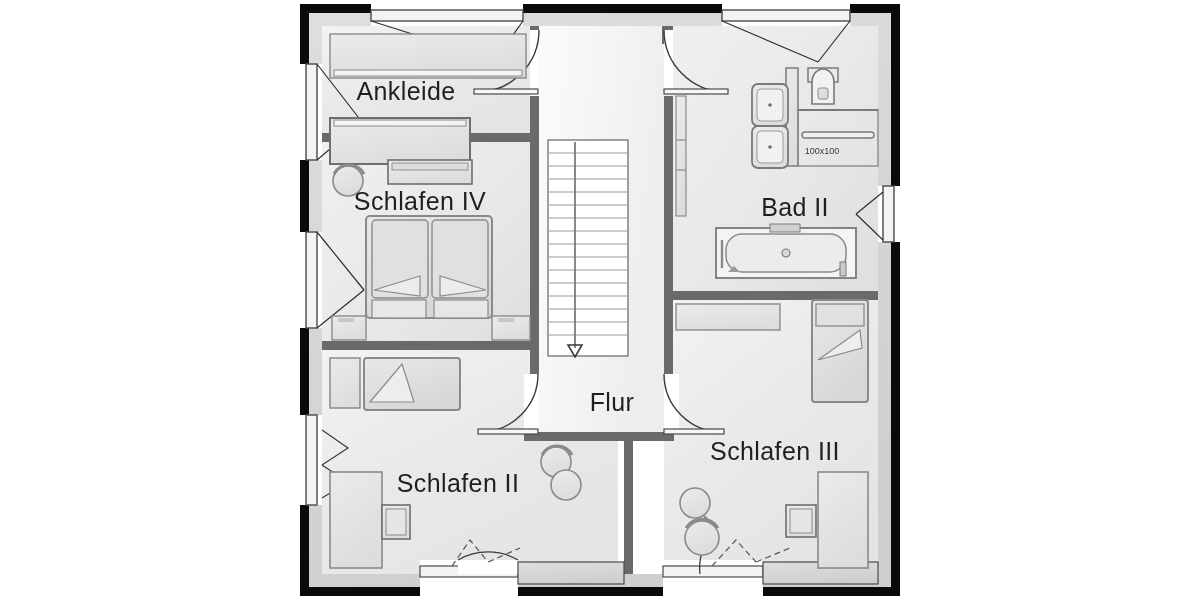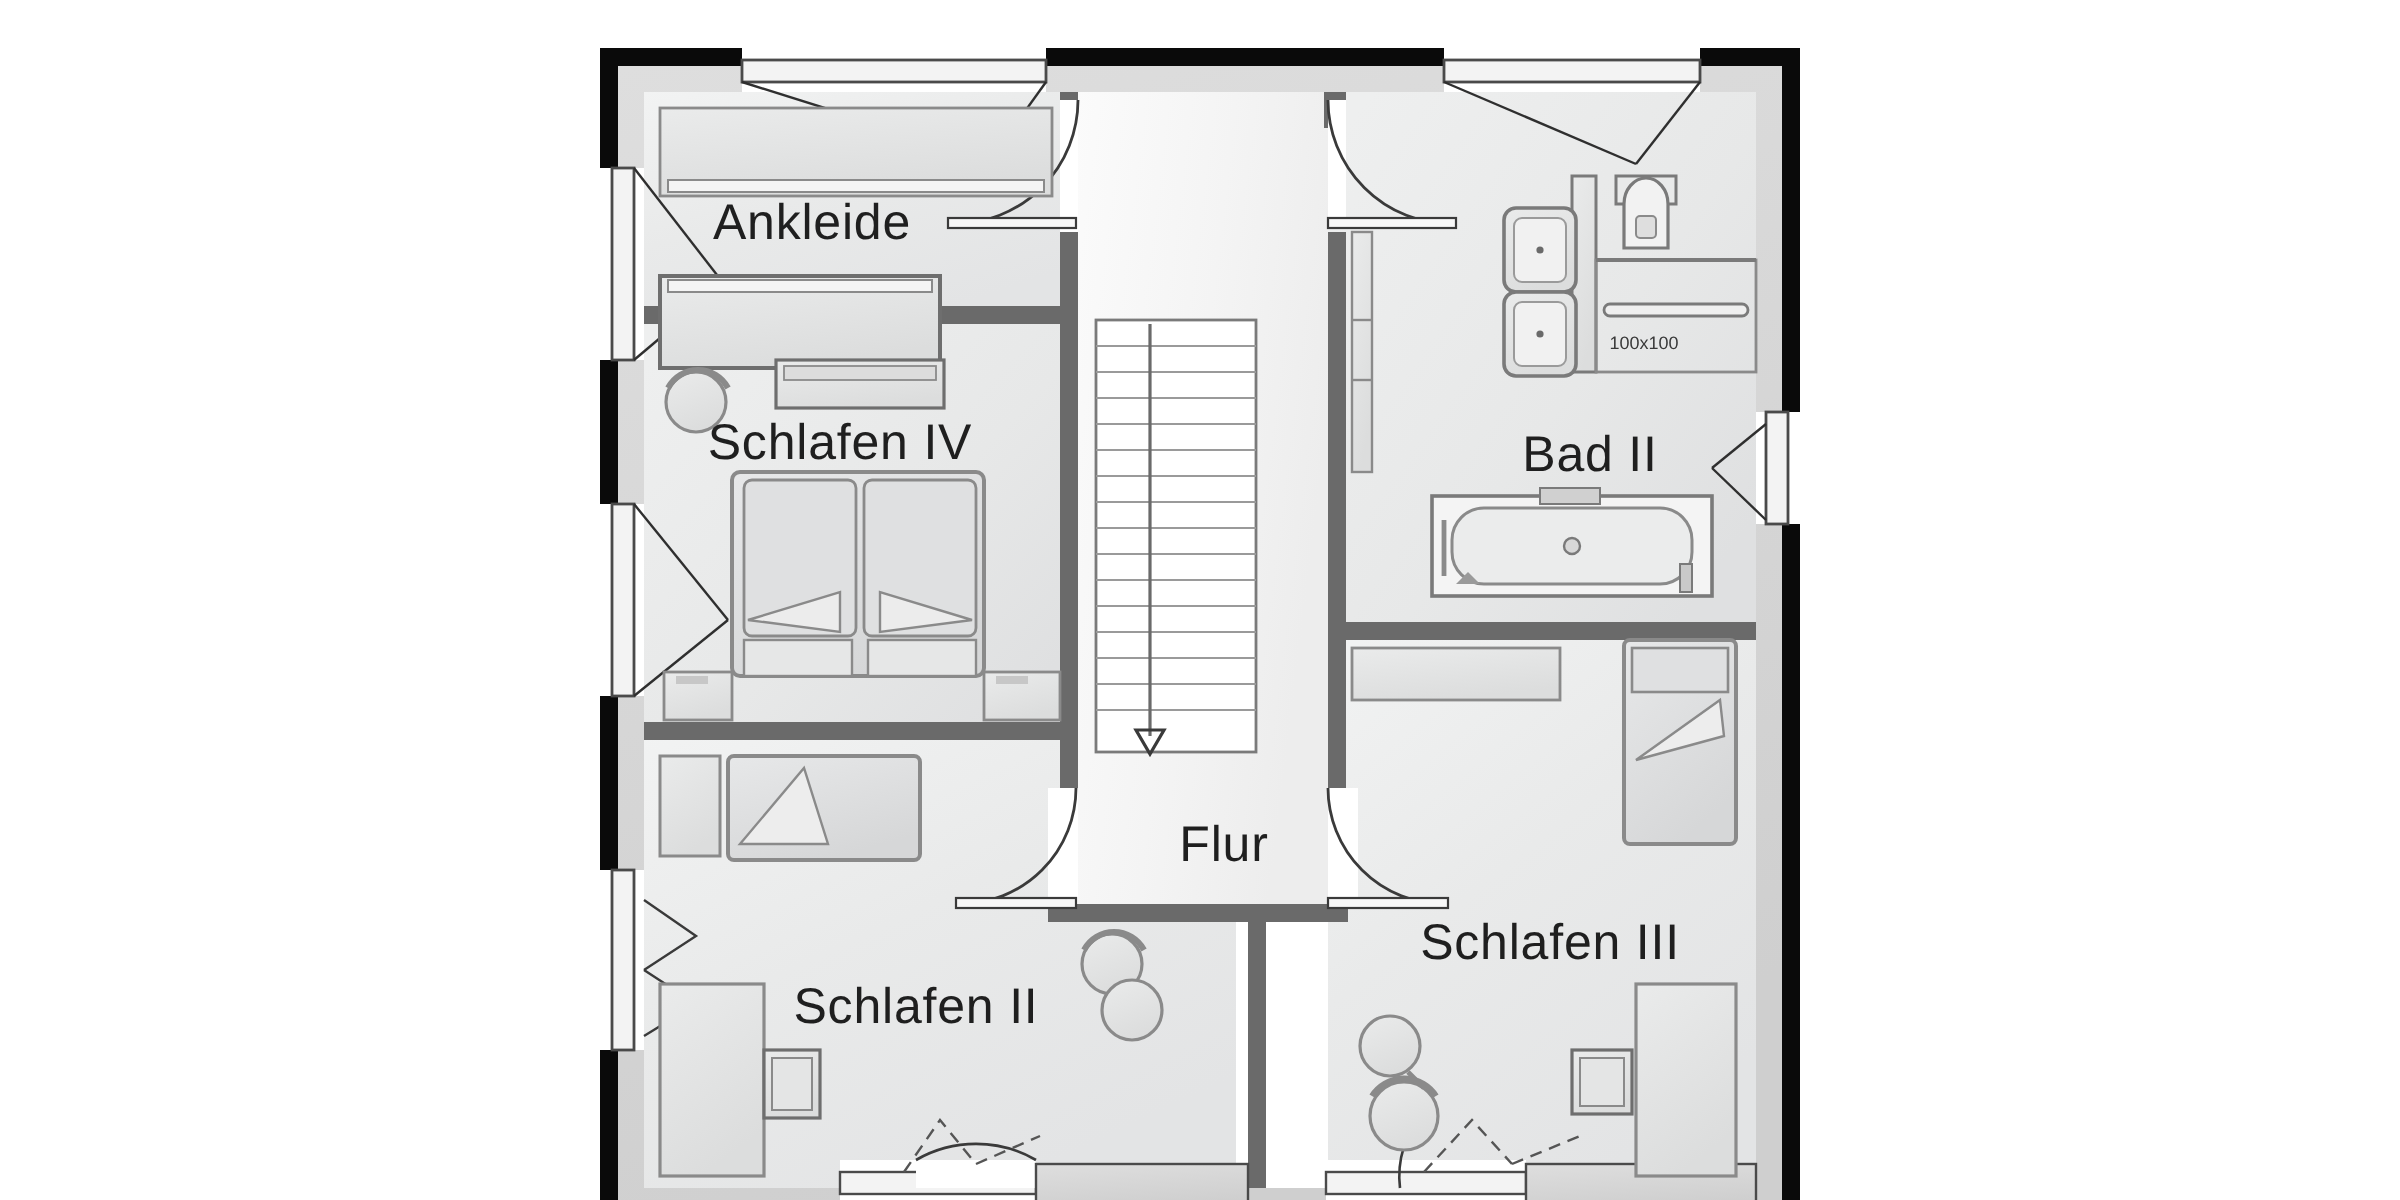--- a/index.html
+++ b/index.html
@@ -10,21 +10,20 @@
     width: 1200px;
     height: 600px;
     overflow: hidden;
     font-family: "Liberation Sans", sans-serif;
   }
   #plan-wrap {
     position: relative;
     width: 1200px;
     height: 434px;
     background: #ffffff;
-    margin-top: 20px;
   }
   #floorplan-svg {
     display: block;
     width: 1200px;
     height: 600px;
   }
   .room-label {
     font-family: "Liberation Sans", sans-serif;
     fill: #1f1f1f;
     font-size: 25px;

